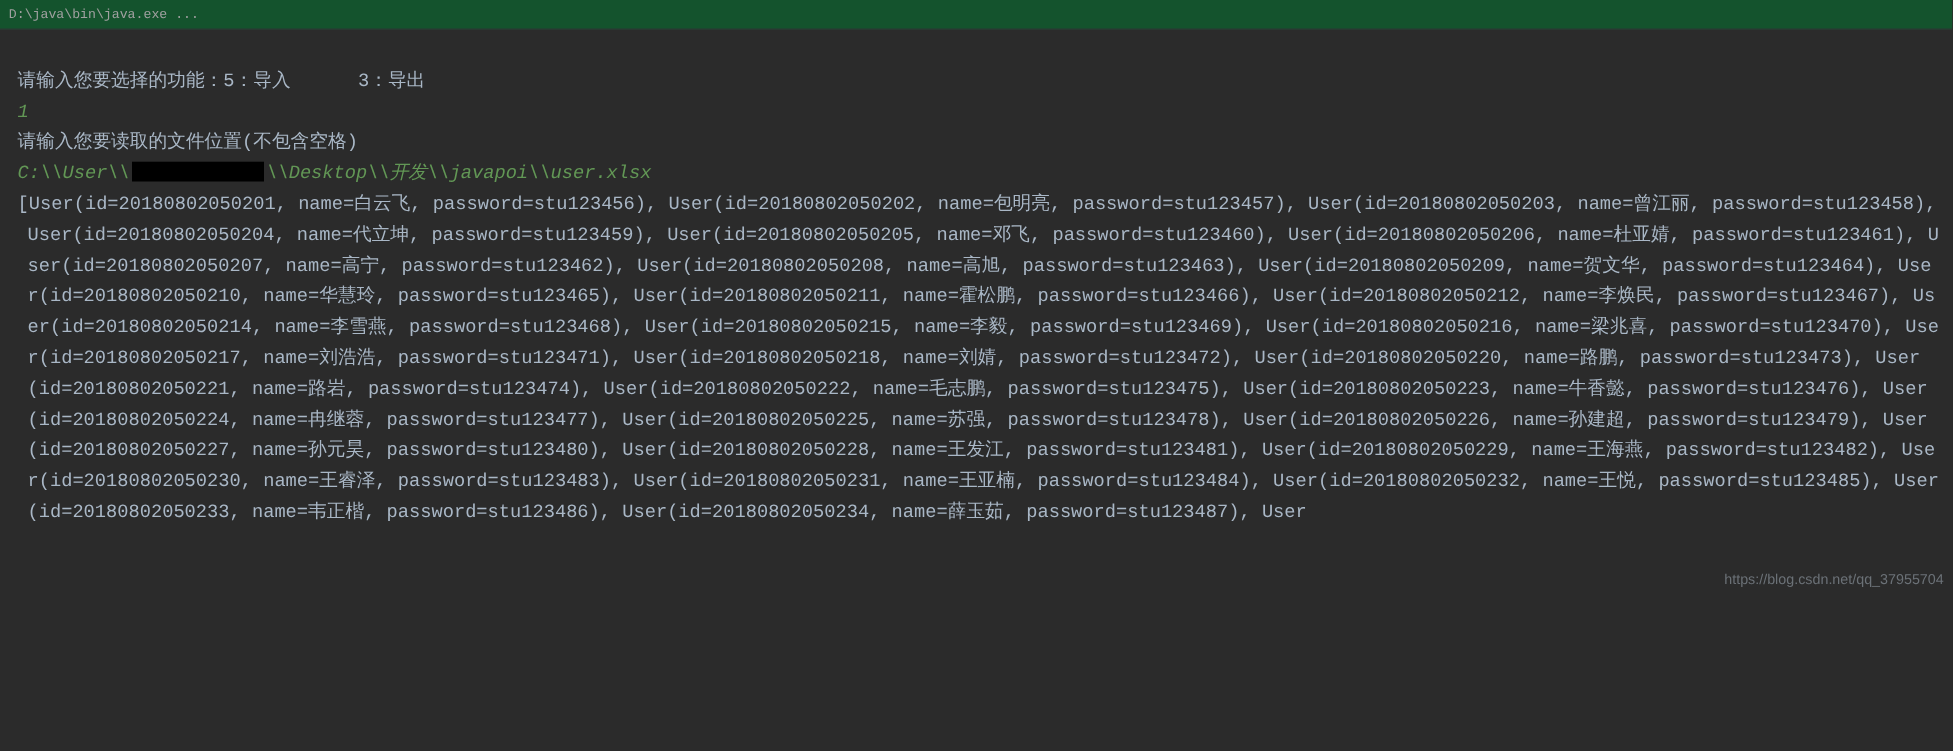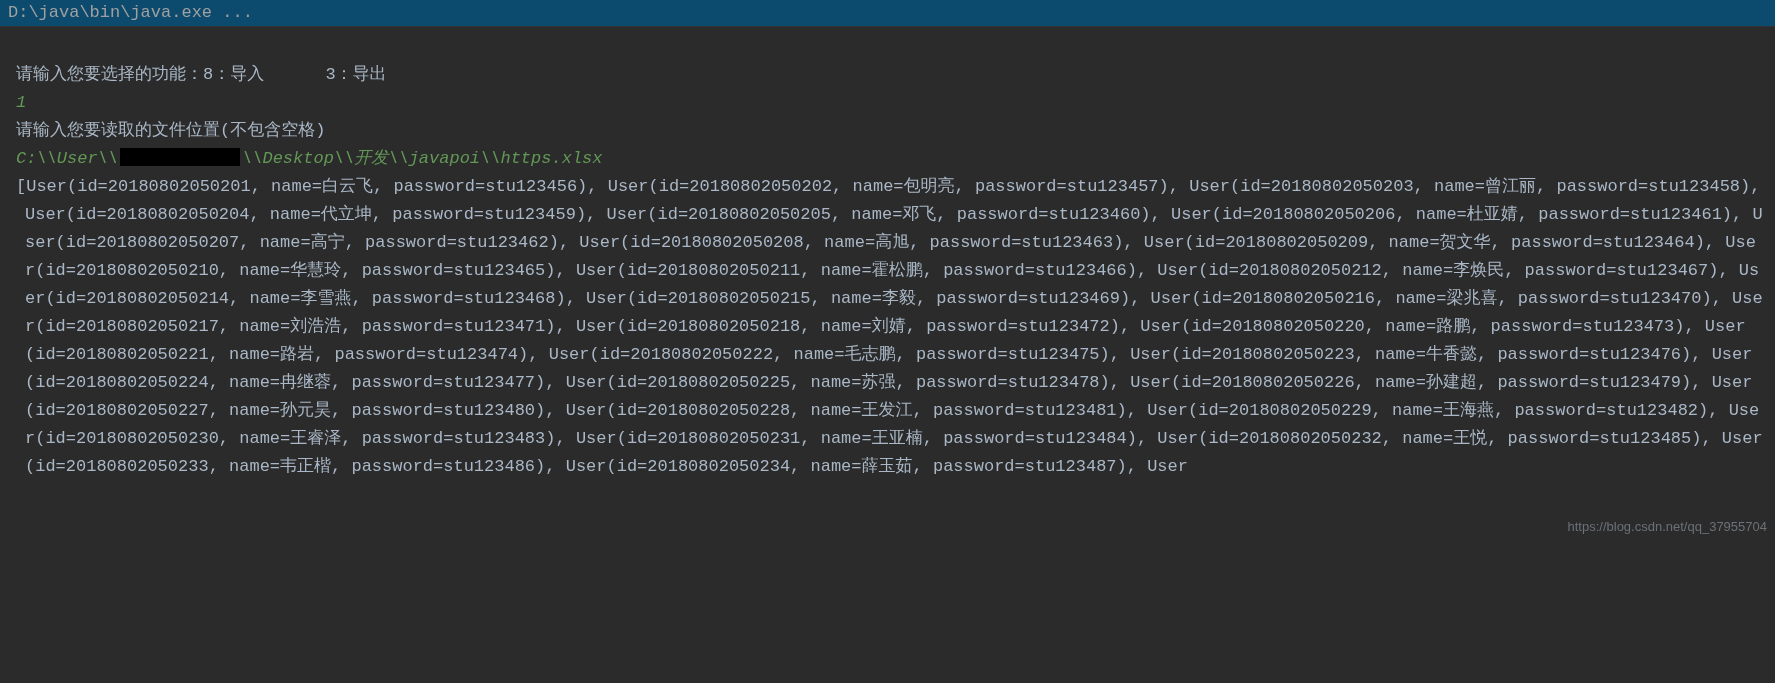--- a/index.html
+++ b/index.html
@@ -8,25 +8,25 @@
     background: #2b2b2b;
     width: 1775px;
     height: 683px;
     overflow: hidden;
     font-family: "Consolas", "Courier New", "Microsoft YaHei", monospace;
     font-size: 17px;
     line-height: 28px;
     color: #a9b7c6;
   }
   .header-bar {
-    background: #0c4a6e;
+    background: #14532d;
     height: 26px;
     line-height: 26px;
     padding-left: 8px;
-    font-size: 17px;
+    font-size: 12px;
     color: #a0a0a0;
     border-bottom: 1px solid #313335;
     font-family: "Consolas", "Courier New", monospace;
   }
   .terminal {
     padding: 6px 12px 0 16px;
     white-space: pre-wrap;
     word-break: break-all;
     position: relative;
   }
@@ -57,19 +57,19 @@
   }
 </style>
 </head>
 <body>
 
 <div class="header-bar">
   <span>D:\java\bin\java.exe ...</span>
 </div>
 
 <div class="terminal">
-<span class="gray"><span>请输入您要选择的功能：</span><span>8：导入</span>      <span>3：导出</span></span>
+<span class="gray"><span>请输入您要选择的功能：</span><span>5：导入</span>      <span>3：导出</span></span>
 <span class="green">1</span>
 <span class="gray">请输入您要读取的文件位置(不包含空格)</span>
-<span class="green"><span>C:\\User\\</span><span class="redacted"></span><span>\\Desktop\\开发\\javapoi\\https.xlsx</span></span>
+<span class="green"><span>C:\\User\\</span><span class="redacted"></span><span>\\Desktop\\开发\\javapoi\\user.xlsx</span></span>
 <span class="gray indent-block" id="users-line">[User(id=20180802050201, name=白云飞, password=stu123456), User(id=20180802050202, name=包明亮, password=stu123457), User(id=20180802050203, name=曾江丽, password=stu123458), User(id=20180802050204, name=代立坤, password=stu123459), User(id=20180802050205, name=邓飞, password=stu123460), User(id=20180802050206, name=杜亚婧, password=stu123461), User(id=20180802050207, name=高宁, password=stu123462), User(id=20180802050208, name=高旭, password=stu123463), User(id=20180802050209, name=贺文华, password=stu123464), User(id=20180802050210, name=华慧玲, password=stu123465), User(id=20180802050211, name=霍松鹏, password=stu123466), User(id=20180802050212, name=李焕民, password=stu123467), User(id=20180802050214, name=李雪燕, password=stu123468), User(id=20180802050215, name=李毅, password=stu123469), User(id=20180802050216, name=梁兆喜, password=stu123470), User(id=20180802050217, name=刘浩浩, password=stu123471), User(id=20180802050218, name=刘婧, password=stu123472), User(id=20180802050220, name=路鹏, password=stu123473), User(id=20180802050221, name=路岩, password=stu123474), User(id=20180802050222, name=毛志鹏, password=stu123475), User(id=20180802050223, name=牛香懿, password=stu123476), User(id=20180802050224, name=冉继蓉, password=stu123477), User(id=20180802050225, name=苏强, password=stu123478), User(id=20180802050226, name=孙建超, password=stu123479), User(id=20180802050227, name=孙元昊, password=stu123480), User(id=20180802050228, name=王发江, password=stu123481), User(id=20180802050229, name=王海燕, password=stu123482), User(id=20180802050230, name=王睿泽, password=stu123483), User(id=20180802050231, name=王亚楠, password=stu123484), User(id=20180802050232, name=王悦, password=stu123485), User(id=20180802050233, name=韦正楷, password=stu123486), User(id=20180802050234, name=薛玉茹, password=stu123487), User</span>
 <span class="watermark">https://blog.csdn.net/qq_37955704</span>
 </div>
 
 </body></html>

